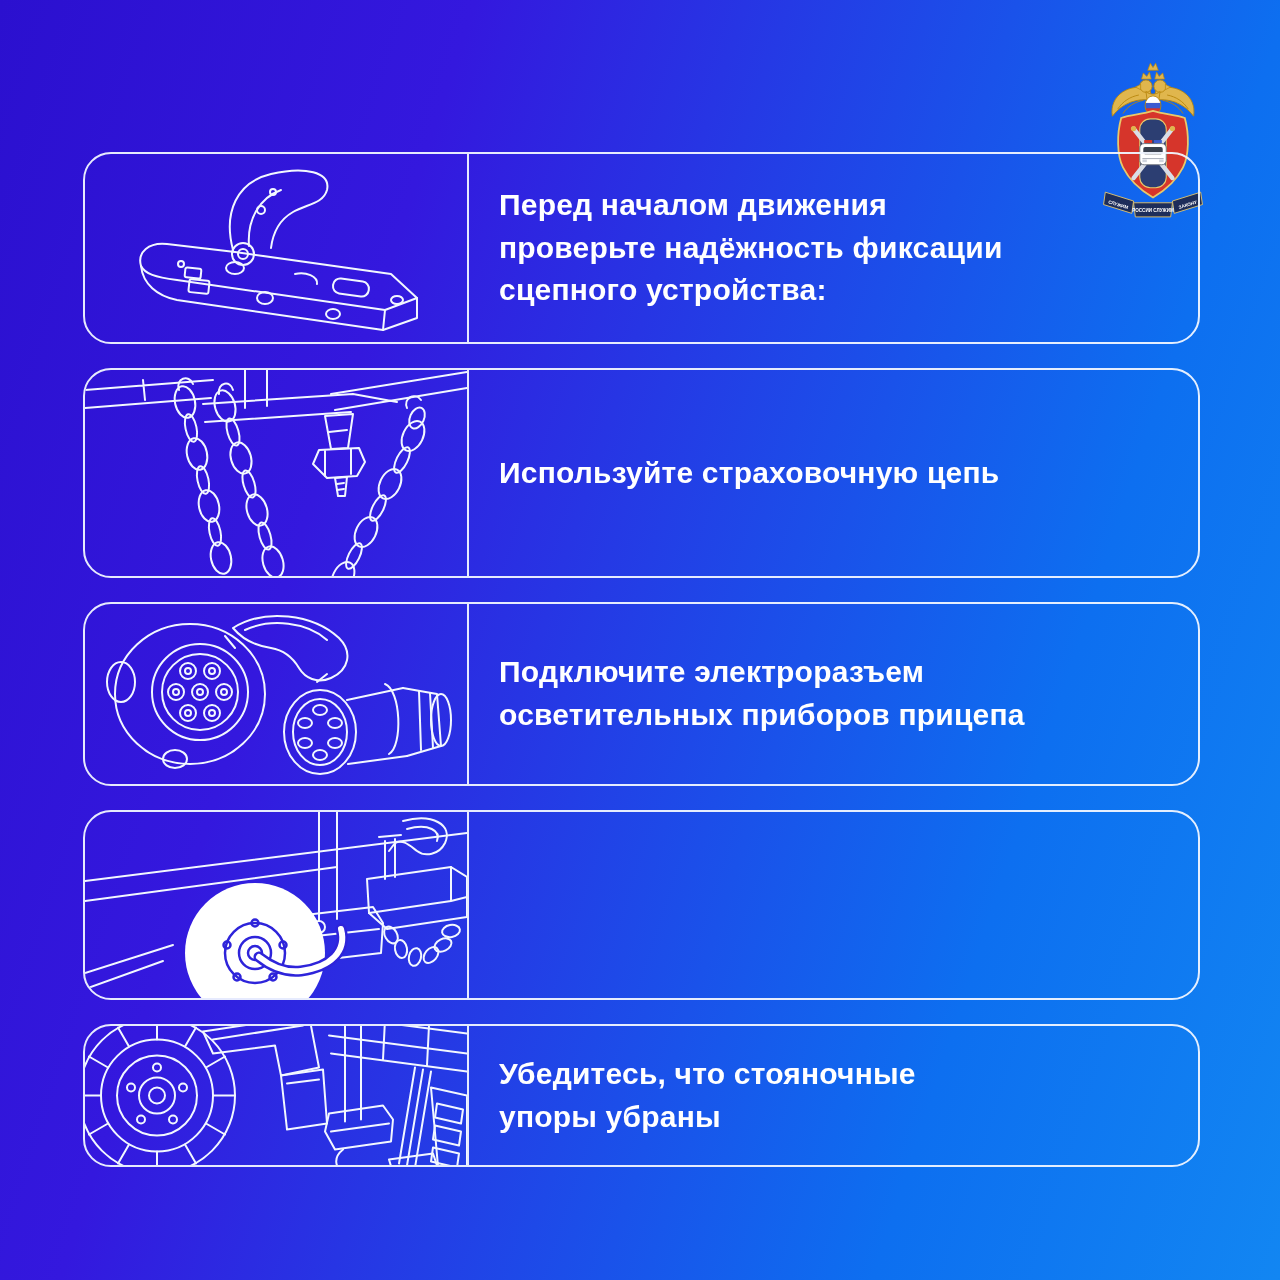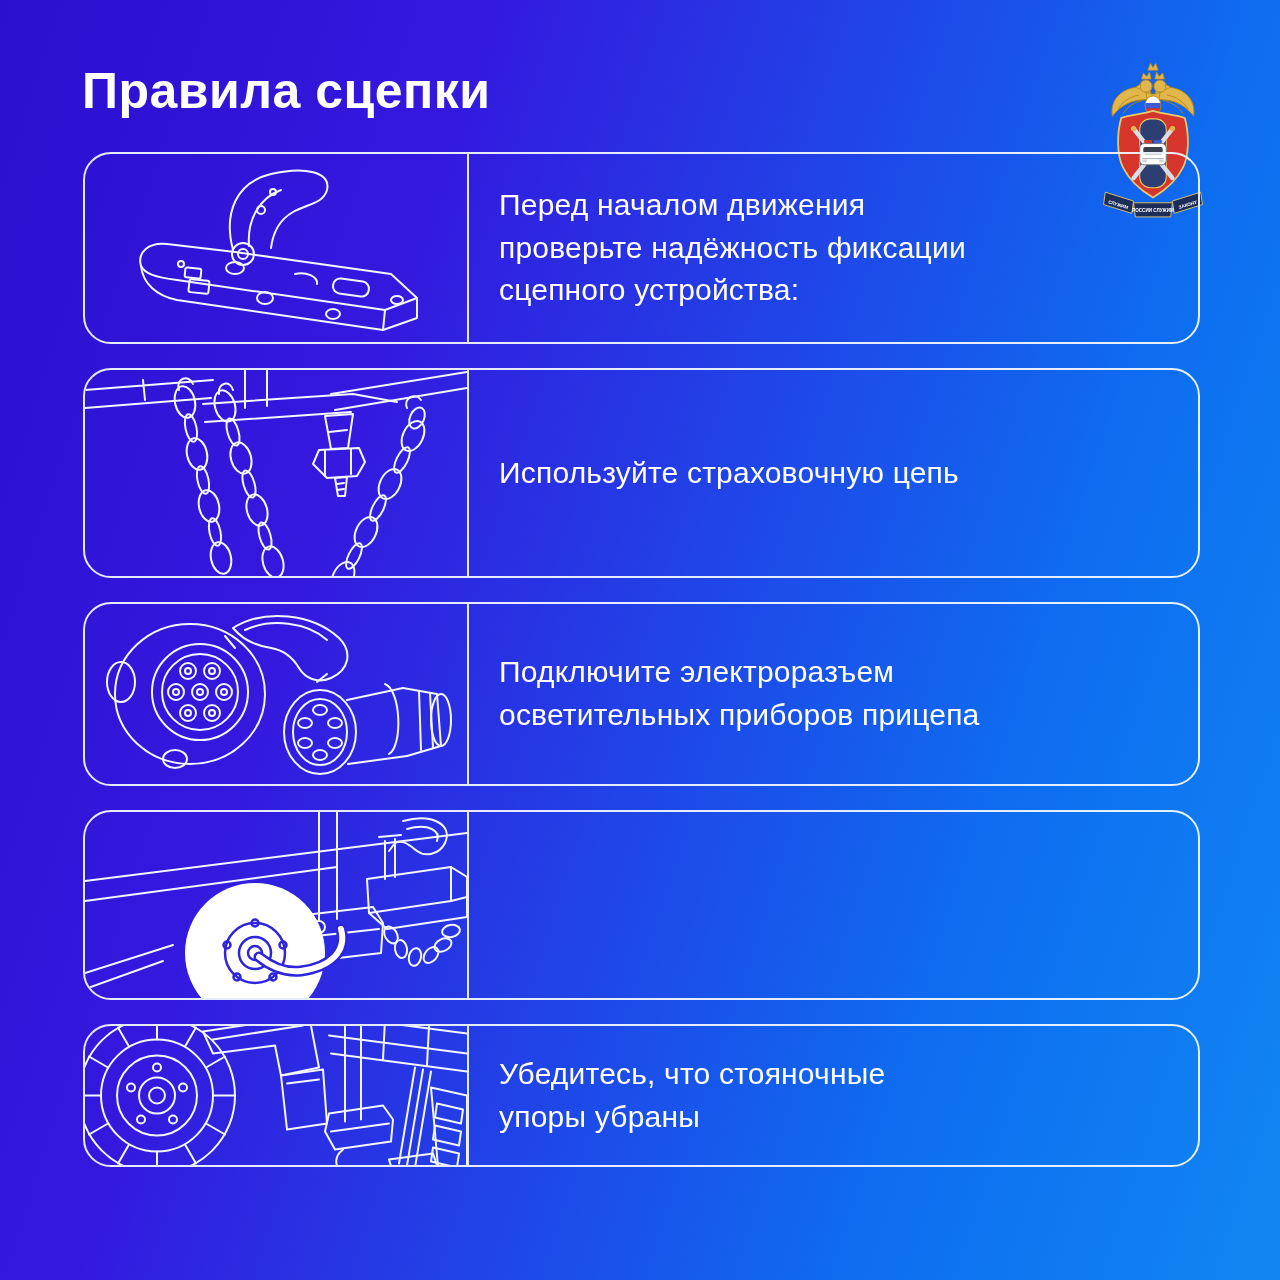--- a/index.html
+++ b/index.html
@@ -30,35 +30,34 @@
     border-right:2px solid rgba(240,246,255,.95);
   }
   .card-illus svg{position:absolute;inset:0;width:100%;height:100%;}
   .line{stroke:#f2f7ff;stroke-width:2;fill:none;stroke-linecap:round;stroke-linejoin:round;}
   .blue-line{stroke:#2e24da;stroke-width:2.5;fill:none;stroke-linecap:round;stroke-linejoin:round;}
   .card-text{
     flex:1;display:flex;flex-direction:column;justify-content:center;
     padding:16px 40px 16px 30px;
   }
   .heading{
-    font-weight:400;font-size:30px;line-height:1.42;
+    font-weight:700;font-size:30px;line-height:1.42;
     white-space:pre-line;letter-spacing:.2px;
   }
   .sub{
     font-weight:400;font-size:27px;line-height:1.40;
     white-space:pre-line;margin-top:13px;
   }
   .emblem{position:absolute;top:50px;right:74px;width:106px;height:196px;}
 </style>
 </head>
 <body>
 
 <div class="page">
 
-  <h1 class="title">Правила сцепки</h1>
 
   <svg class="emblem" viewBox="0 0 120 200" aria-hidden="true">
 
     <g>
       <path d="M14,64 C10,40 34,26 56,33 L60,46 C42,43 25,49 14,64 Z" fill="#e0b64d" stroke="#b8860b" stroke-width="1"></path>
       <path d="M106,64 C110,40 86,26 64,33 L60,46 C78,43 95,49 106,64 Z" fill="#e0b64d" stroke="#b8860b" stroke-width="1"></path>
       <path d="M20,56 C26,47 34,42 44,40 M26,61 C31,53 39,48 49,46" stroke="#b8860b" stroke-width="1" fill="none"></path>
       <path d="M100,56 C94,47 86,42 76,40 M94,61 C89,53 81,48 71,46" stroke="#b8860b" stroke-width="1" fill="none"></path>
       <circle cx="52" cy="30" r="7" fill="#e0b64d" stroke="#b8860b" stroke-width="1"></circle>
       <circle cx="68" cy="30" r="7" fill="#e0b64d" stroke="#b8860b" stroke-width="1"></circle>

